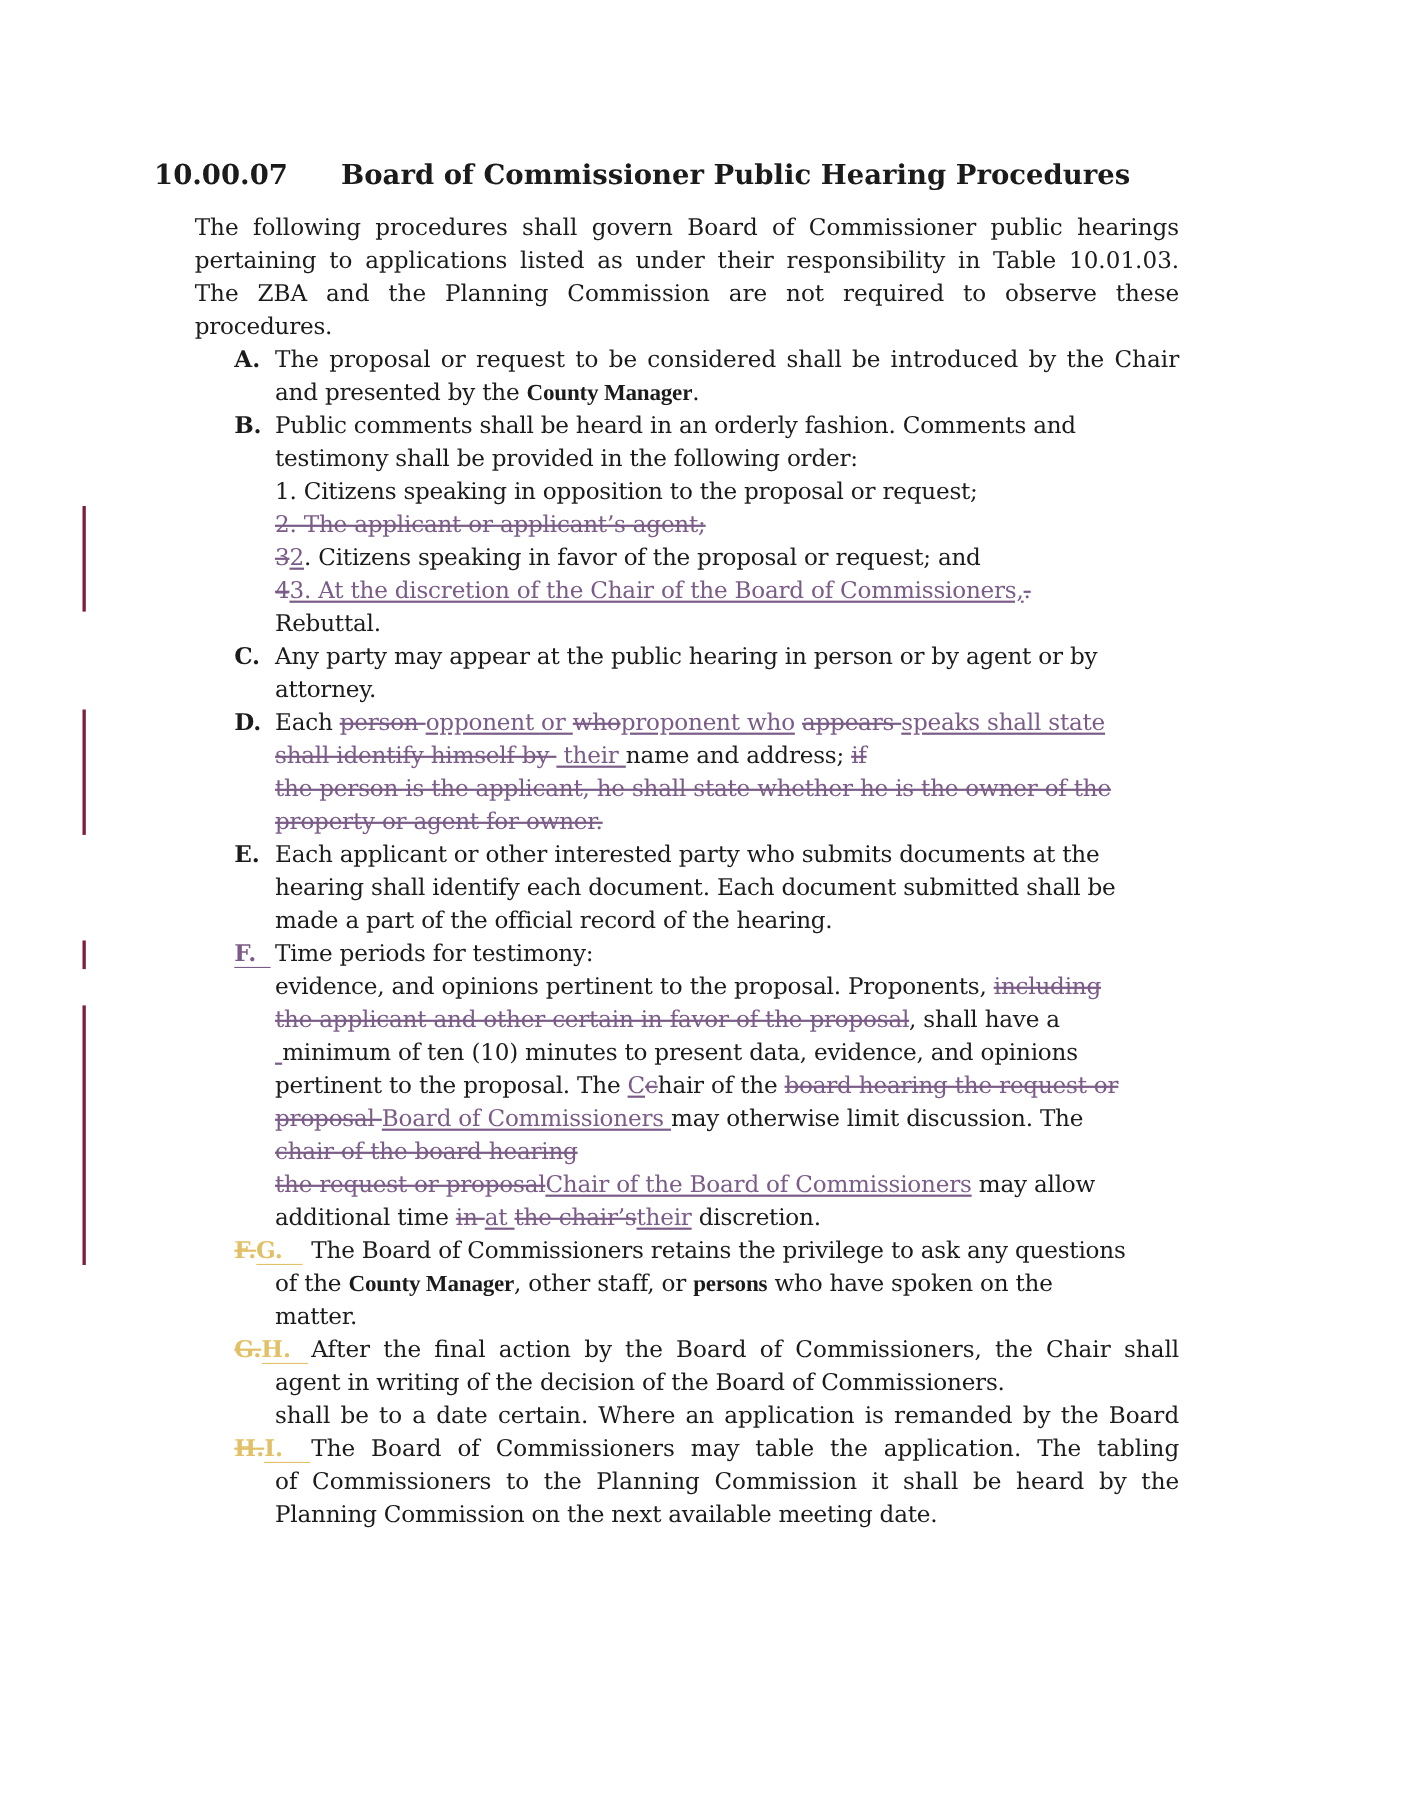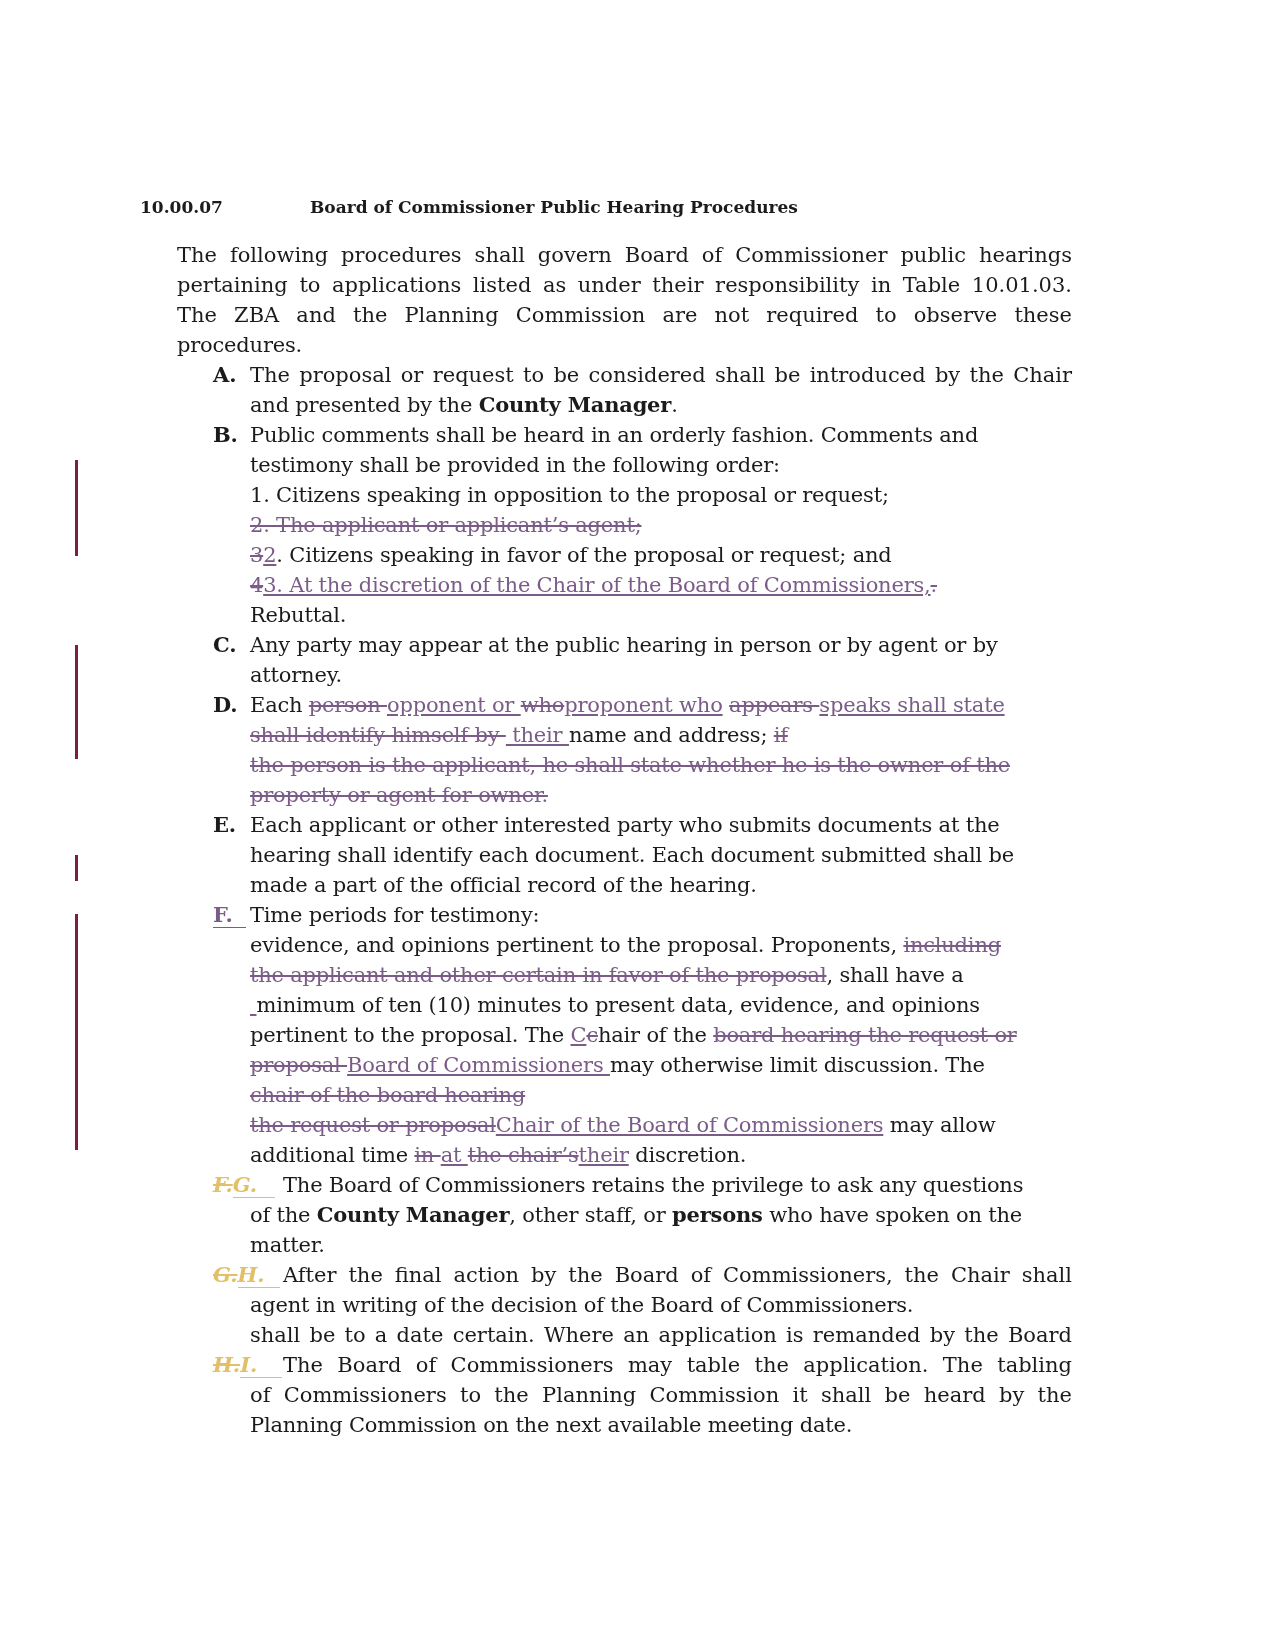--- a/index.html
+++ b/index.html
@@ -5,36 +5,36 @@
   :root{
     --purple:#7b5c88;
     --gold:#e2c067;
     --bar:#7a2038;
     --ink:#1b1b1b;
   }
   html,body{margin:0;padding:0;background:#fff;}
   .page{position:relative;width:1275px;height:1650px;background:#ffffff;overflow:hidden;
         font-family:"DejaVu Serif","Liberation Serif",serif;color:var(--ink);}
   .doc{position:absolute;left:140px;top:143px;width:940px;font-size:21px;line-height:30px;}
-  .titlerow{display:flex;font-weight:bold;font-size:17px;line-height:32px;margin-bottom:17px;white-space:pre;margin-top:48px;}
+  .titlerow{display:flex;font-weight:bold;font-size:25px;line-height:32px;margin-bottom:17px;white-space:pre;}
   .tnum{width:170px;}
   .ln{white-space:pre;letter-spacing:-0.2px;}
   .jline{text-align:justify;text-align-last:justify;}
   .ind1{margin-left:37px;width:895px;}
   .ind2{margin-left:110px;width:822px;}
   .lbl{display:inline-block;width:37px;margin-left:-37px;font-weight:bold;}
   .lblF{display:inline-block;width:33px;margin-left:-37px;margin-right:4px;font-weight:bold;
         color:var(--purple);line-height:24px;border-bottom:1.6px solid var(--purple);}
-  .lblW{display:inline-block;width:70px;margin-left:-37px;font-weight:bold;white-space:pre;font-style:italic;}
+  .lblW{display:inline-block;width:70px;margin-left:-37px;font-weight:bold;white-space:pre;}
   .ins2{display:inline-block;width:42px;line-height:24px;border-bottom:1.6px solid var(--gold);}
   .del{text-decoration:line-through;color:var(--purple);}
   .ins{text-decoration:underline;color:var(--purple);}
   .gdel{text-decoration:line-through;color:var(--gold);}
   .gins{color:var(--gold);}
-  .b{font-weight:bold;}
+  .b{font-weight:bold;font-family:Liberation Serif, serif;}
   .bar{position:absolute;left:75px;width:2.5px;background:var(--bar);}
 </style>
 </head>
 <body>
 
 <div class="page">
 
   <div class="bar" style="top:460px;height:96px"></div>
   <div class="bar" style="top:645px;height:114px"></div>
   <div class="bar" style="top:855px;height:26px"></div>

